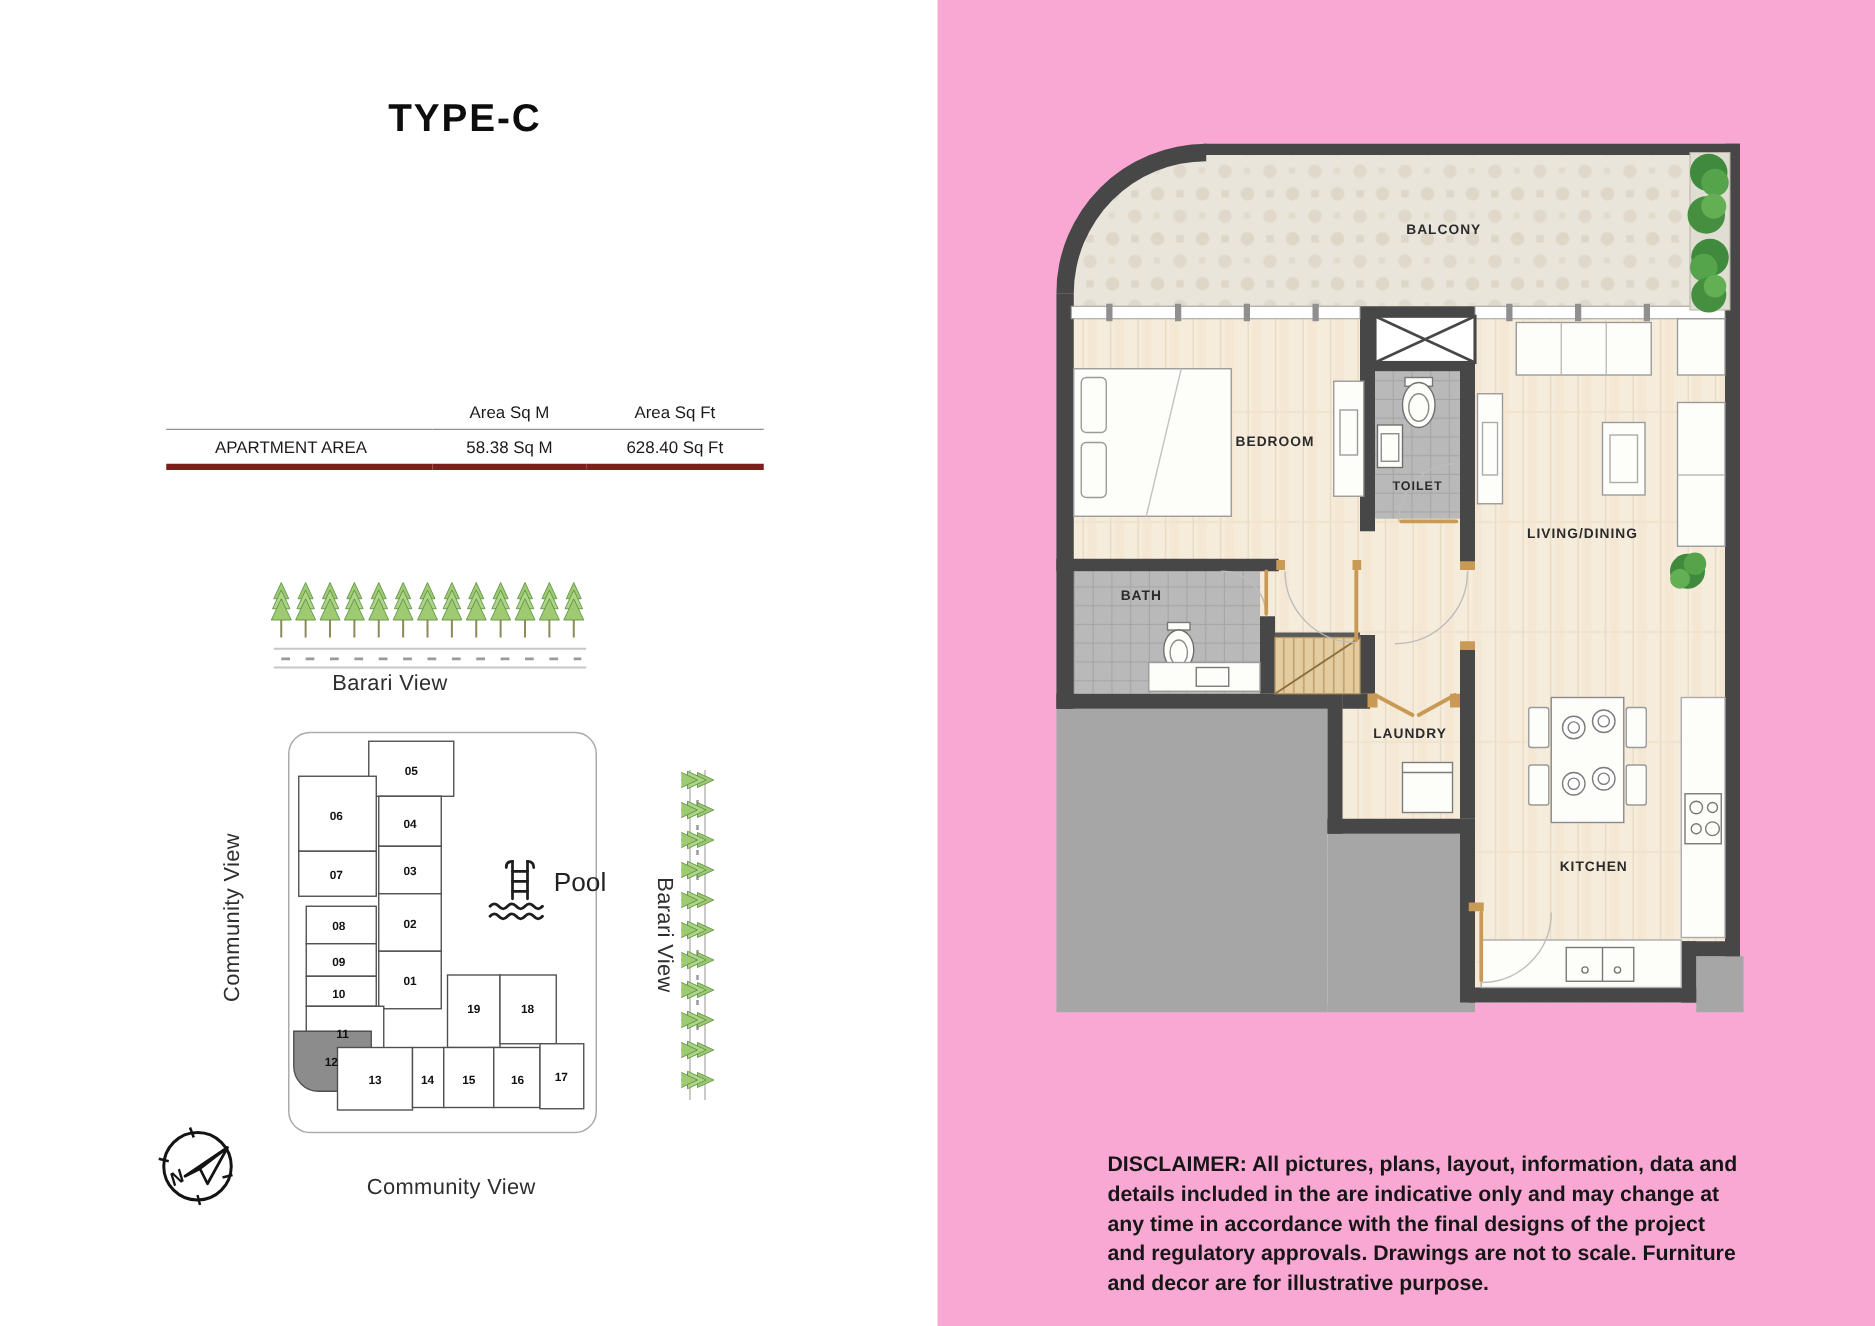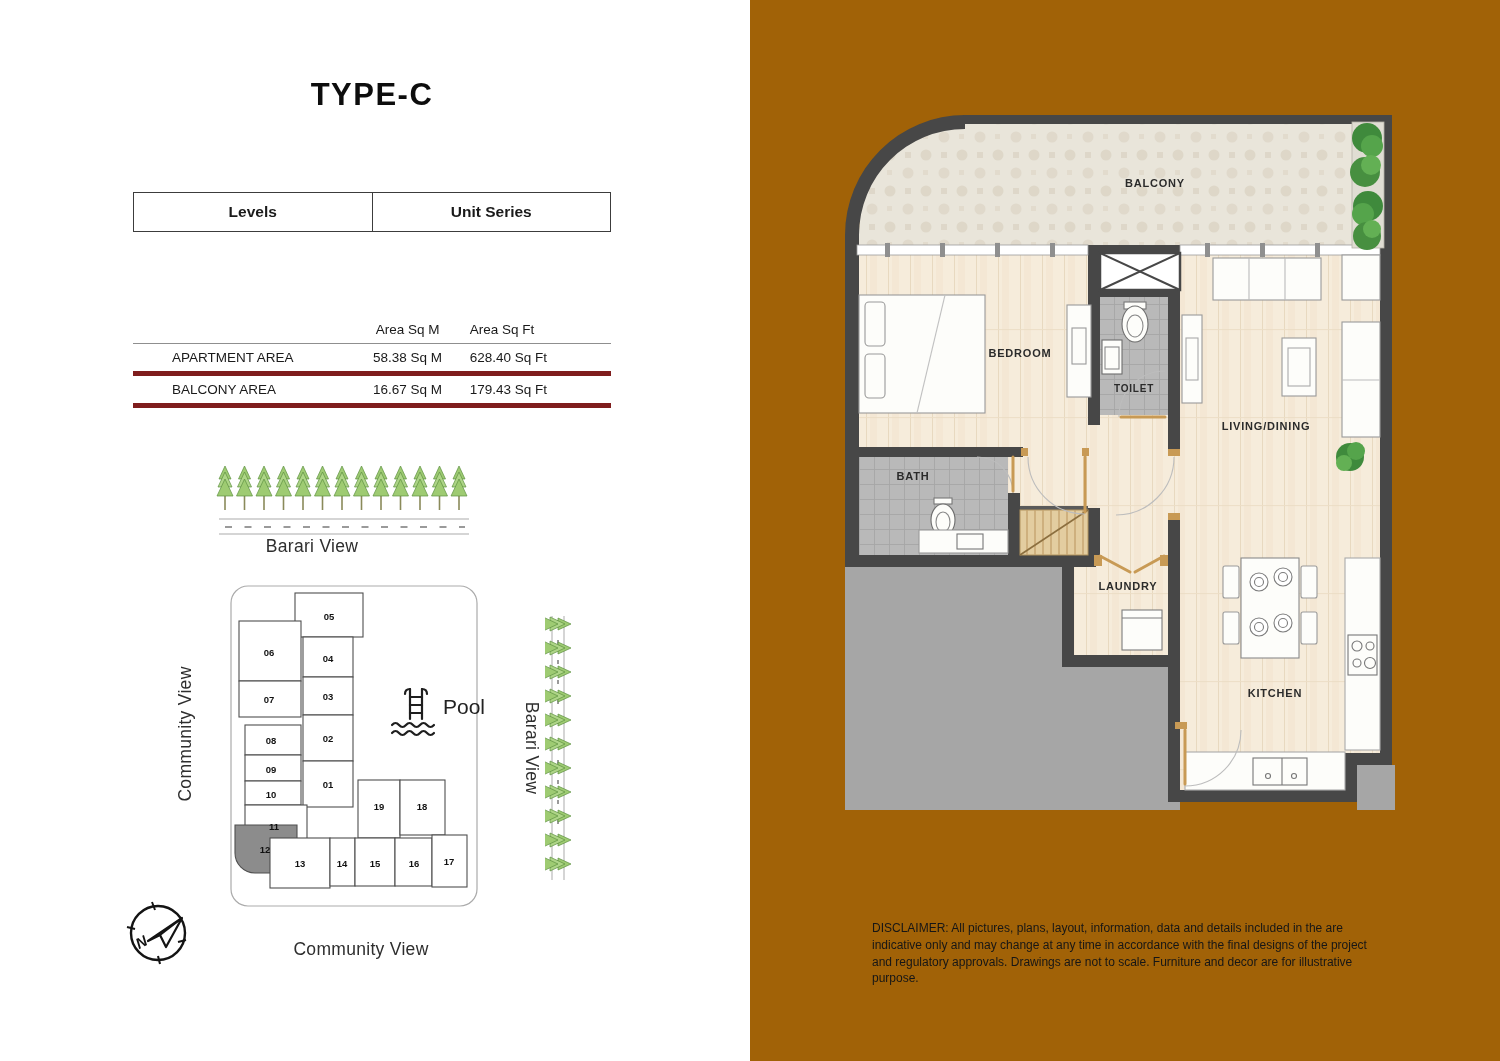--- a/index.html
+++ b/index.html
@@ -13,74 +13,65 @@
   table{border-collapse:collapse;}
   #levels-table{left:133px;top:192px;width:478px;}
   #levels-table td{border:1.5px solid #3c3c3c;text-align:center;font-size:15.5px;}
   #levels-table .hd{font-weight:bold;height:39px;}
   #levels-table .dt{height:38px;}
 
   #area-table{left:133px;top:316px;width:478px;font-size:13.5px;}
   #area-table td{height:25px;vertical-align:middle;}
   #area-table .c1{width:188px;text-align:left;padding-left:39px;}
   #area-table .c2{width:134px;text-align:center;}
-  #area-table .c3{width:156px;}
+  #area-table .c3{width:156px;text-align:center;}
   #area-table tr.lined td{border-bottom:5px solid #7f1d1d;}
   #area-table tr.hdr td{border-bottom:1px solid #8f8f8f;}
 
   .view-label{font-size:17.5px;color:#2e2e2e;letter-spacing:.3px;}
   #barari-top-label{left:212px;top:536px;width:200px;text-align:center;}
   #community-bottom-label{left:261px;top:939px;width:200px;text-align:center;}
   #community-left-label{left:86px;top:723px;width:200px;height:22px;text-align:center;
       transform:rotate(-90deg);}
   #barari-right-label{left:451px;top:737px;width:160px;height:22px;text-align:center;
       transform:rotate(90deg);}
   #pool-label{left:443px;top:695px;font-size:21px;color:#222;text-align:center;}
 
   
-  #right-panel{left:750px;top:0;width:750px;height:1061px;background:#a16207;}
-  #disclaimer{left:122px;top:920px;width:512px;font-size:12px;line-height:1.4;color:#161616;}
+  #right-panel{left:750px;top:0;width:750px;height:1061px;background:#f9a8d4;}
+  #disclaimer{left:136px;top:920px;width:512px;font-size:17px;line-height:1.4;color:#161616;font-weight:bold;}
   text{font-family:"Liberation Sans", sans-serif;}
   .room-label{font-size:11px;font-weight:bold;fill:#2b2b2b;letter-spacing:.8px;text-anchor:middle;}
   .unit-label{font-size:9.5px;font-weight:bold;fill:#111;text-anchor:middle;}
 </style>
 </head>
 <body>
 
 <div id="app">
 
   <div class="abs" id="title">
     <div>TYPE-C</div>
   </div>
 
   <table class="abs" id="levels-table">
     <tbody>
-        <tr class="hd">
-      <td style="width:50%">Levels</td>
-      <td style="width:50%">Unit Series</td>
-    </tr>
   </tbody>
     </table>
 
   <table class="abs" id="area-table">
     <tbody>
         <tr class="hdr">
       <td class="c1"></td>
       <td class="c2">Area Sq M</td>
       <td class="c3">Area Sq Ft</td>
     </tr>
     <tr class="lined">
       <td class="c1">APARTMENT AREA</td>
       <td class="c2">58.38 Sq M</td>
       <td class="c3">628.40 Sq Ft</td>
-    </tr>
-    <tr class="lined">
-      <td class="c1">BALCONY AREA</td>
-      <td class="c2">16.67 Sq M</td>
-      <td class="c3">179.43 Sq Ft</td>
     </tr>
   </tbody>
     </table>
 
   <svg class="abs" style="left:215px;top:464px;" width="258" height="74" viewBox="0 0 258 74">
     <defs>
       <g id="pine">
         <line x1="0" y1="10" x2="0" y2="44" stroke="#8a8a5a" stroke-width="1.6"></line>
         <polygon points="0,0 6,13 -6,13" fill="#9ecb72" stroke="#5d9141" stroke-width="0.7"></polygon>
         <polygon points="0,6 7,21 -7,21" fill="#aed587" stroke="#5d9141" stroke-width="0.7"></polygon>

